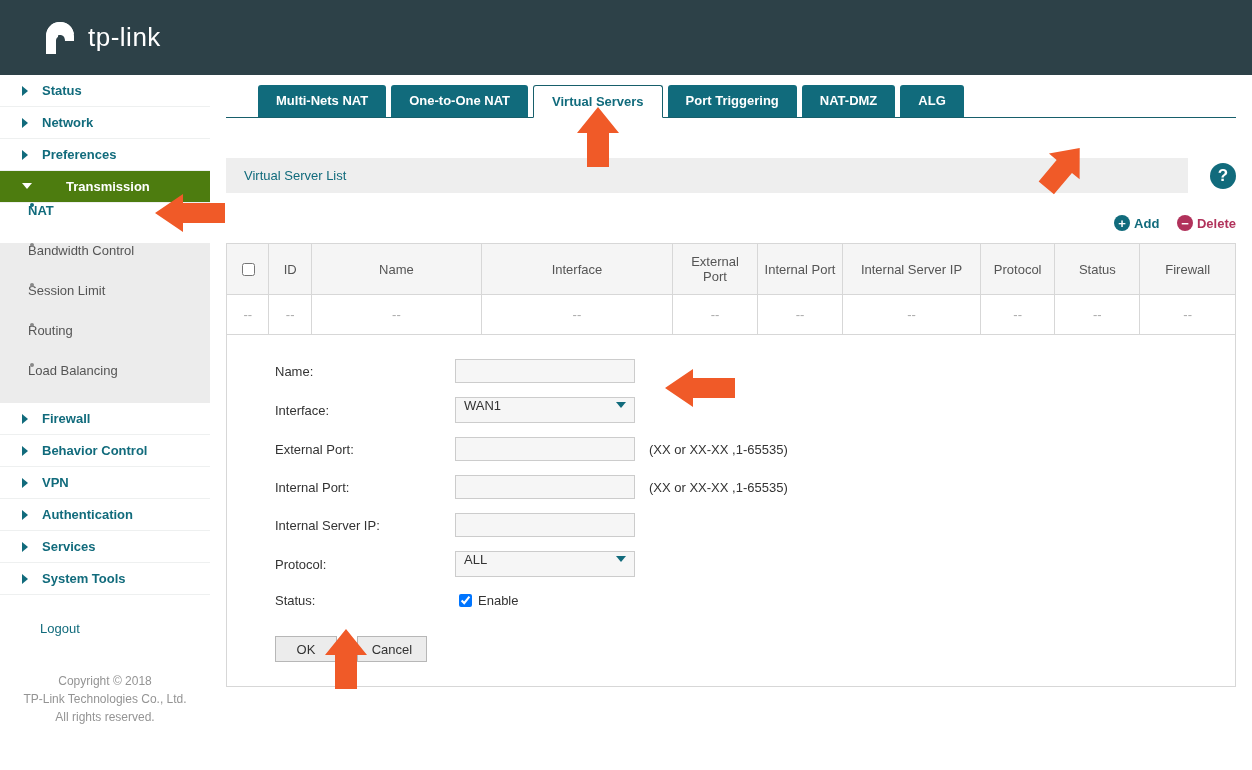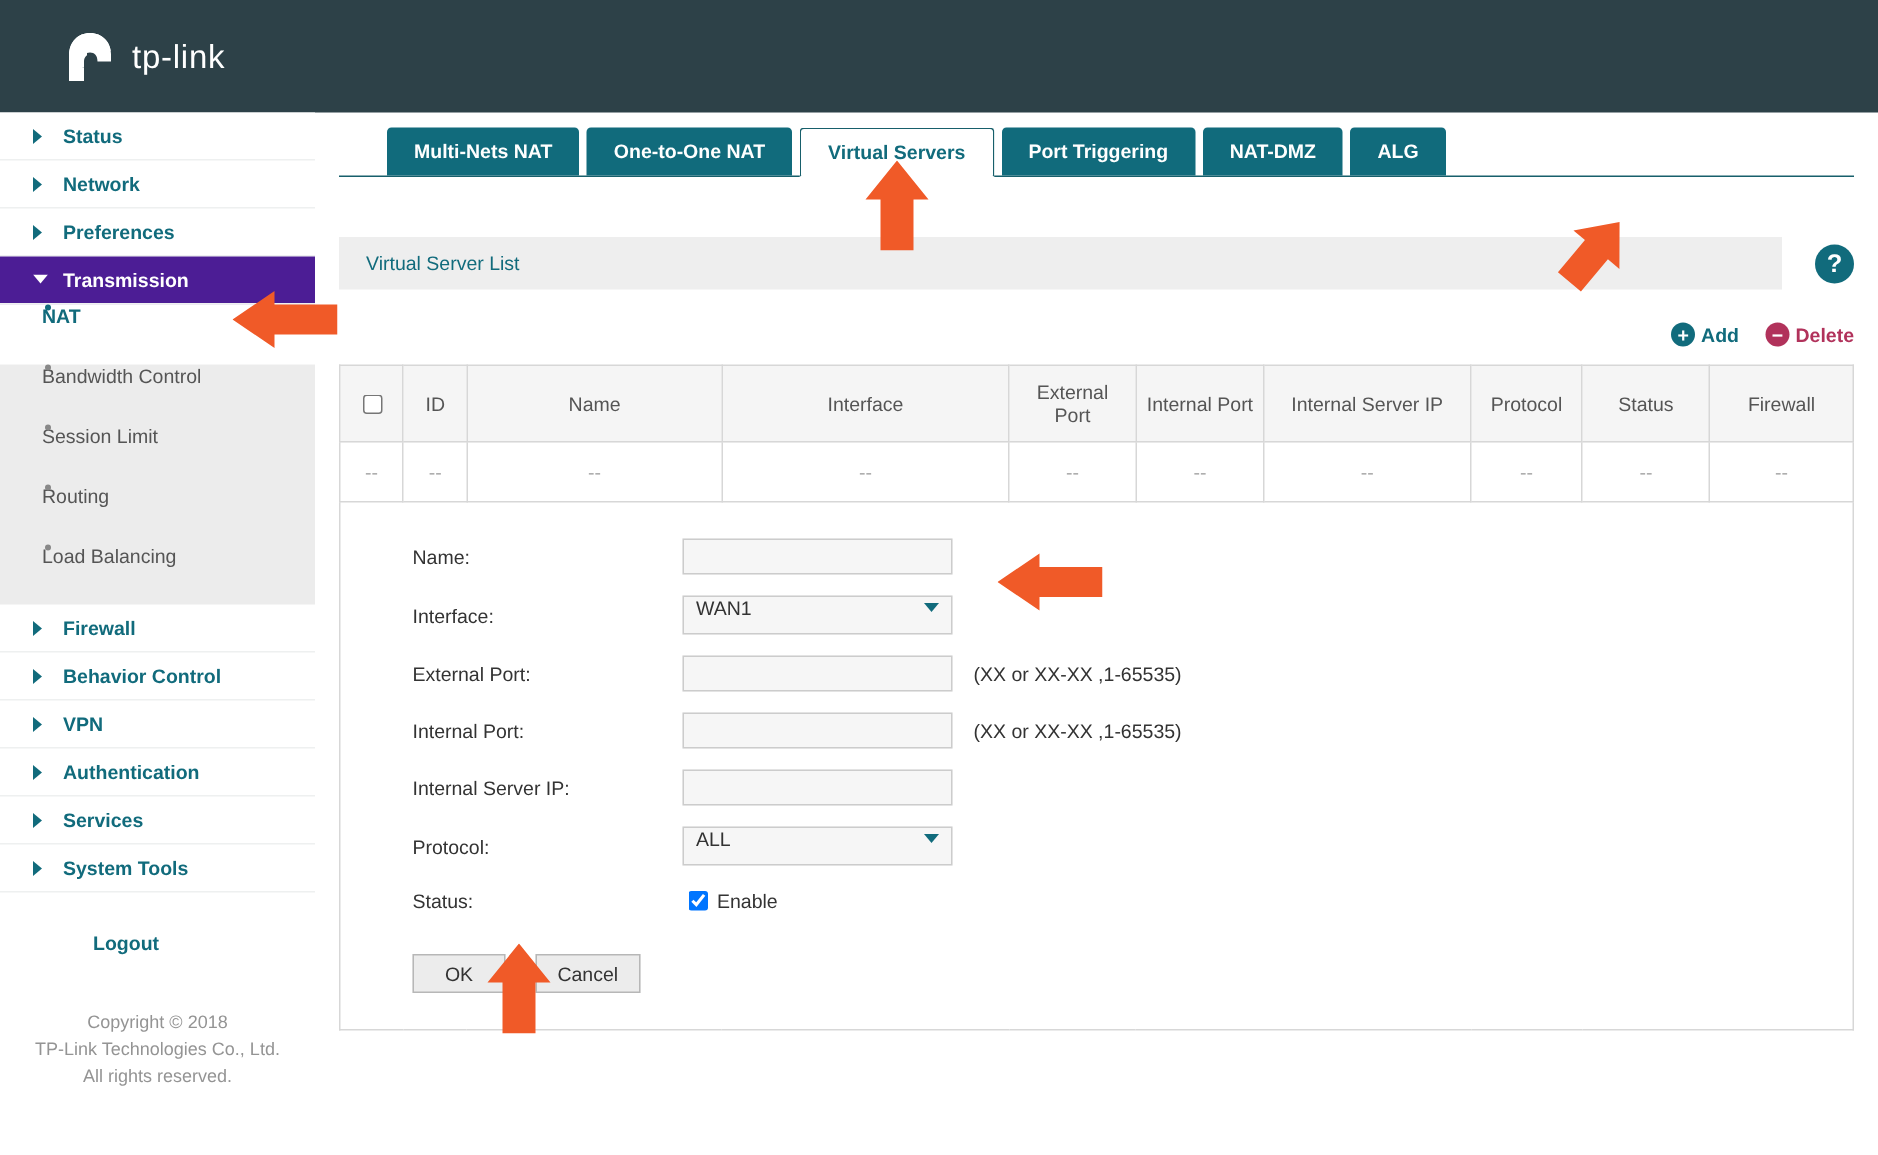--- a/index.html
+++ b/index.html
@@ -1,35 +1,35 @@
 <!DOCTYPE html>
 <html><head>
 <meta charset="utf-8">
 <style>
   * { box-sizing: border-box; }
   html, body { margin:0; padding:0; font-family: "Segoe UI", Tahoma, Verdana, sans-serif; font-size:13px; color:#333; background:#fff; }
   .layout { width:1252px; position:relative; }
   
   .header { background:#2d4148; height:75px; display:flex; align-items:center; padding-left:40px; }
   .brand { display:flex; align-items:center; color:#fff; }
-  .brand-text { font-size:22px; font-weight:400; margin-left:8px; letter-spacing:.5px; }
+  .brand-text { font-size:26px; font-weight:400; margin-left:8px; letter-spacing:.5px; }
   
   .cols { display:flex; }
   .sidebar { width:210px; flex:0 0 210px; background:#fff; }
   .main { flex:1; padding:10px 16px 0 16px; position:relative; }
   
   .nav-item { display:flex; align-items:center; height:32px; padding-left:22px; color:#116b7c; font-weight:700; cursor:pointer; border-bottom:1px solid #eef0f0; }
   .nav-item .caret { width:10px; margin-right:10px; display:inline-flex; }
-  .nav-item.expanded { background:#4c1d95; color:#fff; }
+  .nav-item.expanded { background:#4d7c0f; color:#fff;gap:24px; }
   .sub { background:#ececec; }
   .sub-item { display:flex; align-items:flex-start; height:40px; padding-left:28px; color:#555; cursor:pointer; position:relative; }
   .sub-item.sel { color:#116b7c; font-weight:700; background:#fff; }
   .sub-item::before { content:""; width:4px; height:4px; border-radius:50%; background:#888; position:absolute; left:30px; }
   .sub-item.sel::before { background:#116b7c; }
-  .logout { padding:26px 0 26px 62px; color:#116b7c; font-weight:700; cursor:pointer; }
+  .logout { padding:26px 0 26px 40px; color:#116b7c; font-weight:400; cursor:pointer; }
   .copyright { text-align:center; color:#949494; font-size:12px; padding:10px 5px 20px; line-height:1.5; }
   
   .tabs { display:flex; border-bottom:1px solid #175f6b;padding-left:32px; }
   .tab { background:#116b7c; color:#fff; font-weight:700; padding:8px 18px; margin-right:5px; border-top-left-radius:3px; border-top-right-radius:3px; cursor:pointer; }
   .tab.active { background:#fff; color:#116b7c; border:1px solid #175f6b; border-bottom:1px solid #fff; margin-bottom:-1px; }
   
   .panel-title-bar { display:flex; align-items:center; margin-top:40px; }
   .panel-title { flex:1; background:#eeeeee; color:#116b7c; padding:10px 18px; }
   .help-circle { width:26px; height:26px; border-radius:50%; background:#116b7c; color:#fff; display:flex; align-items:center; justify-content:center; font-weight:700; margin-left:22px; cursor:pointer; font-size:17px; }
   

